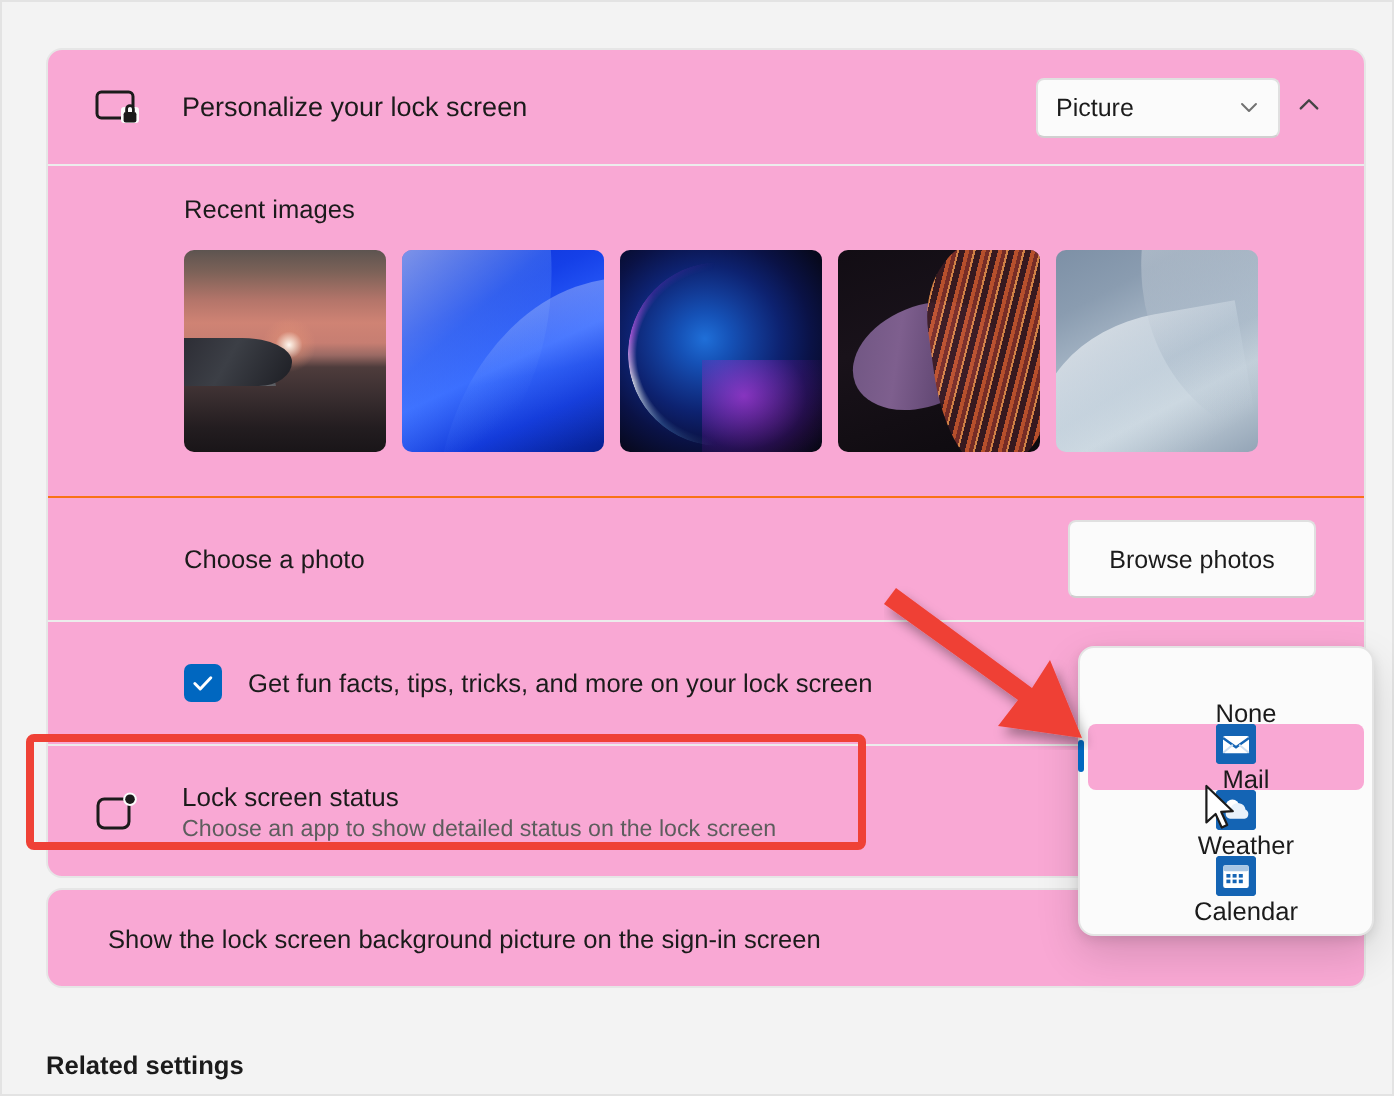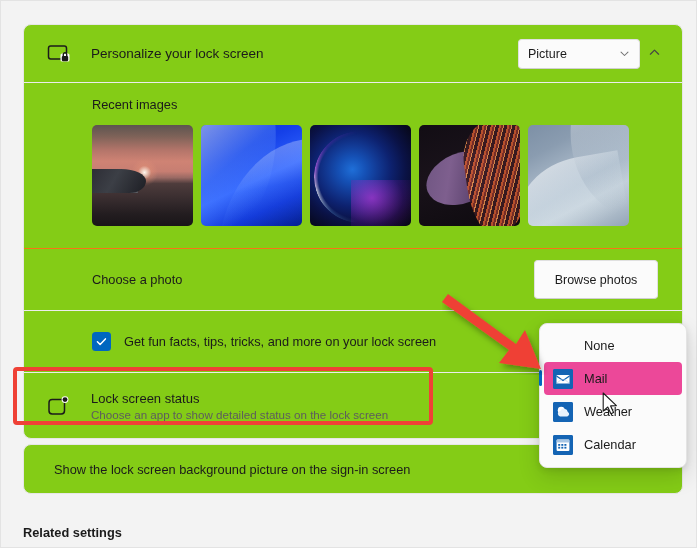--- a/index.html
+++ b/index.html
@@ -23,21 +23,21 @@
     inset: 0;
     background: #f3f3f3;
     border: 1px solid #e3e3e3;
   }
 
   
   .card {
     position: absolute;
     left: 22px;
     width: 660px;
-    background: #84cc16;
+    background: #f9a8d4;
     border: 1px solid #e6e6e6;
     border-radius: 8px;
   }
 
   #card-personalize {
     top: 23px;
     height: 415px;
   }
 
   
@@ -391,24 +391,25 @@
     z-index: 30;
   }
 
   .fly-item {
     height: 33px;
     display: flex;
     align-items: center;
     padding-left: 9px;
     border-radius: 4px;
     position: relative;
+    flex-direction: column;
   }
 
   .fly-item.selected {
-    background: #ec4899;
+    background: #f9a8d4;
   }
 
   .fly-item.selected::before {
     content: "";
     position: absolute;
     left: -5px;
     top: 8px;
     width: 3px;
     height: 16px;
     background: #0067c0;

